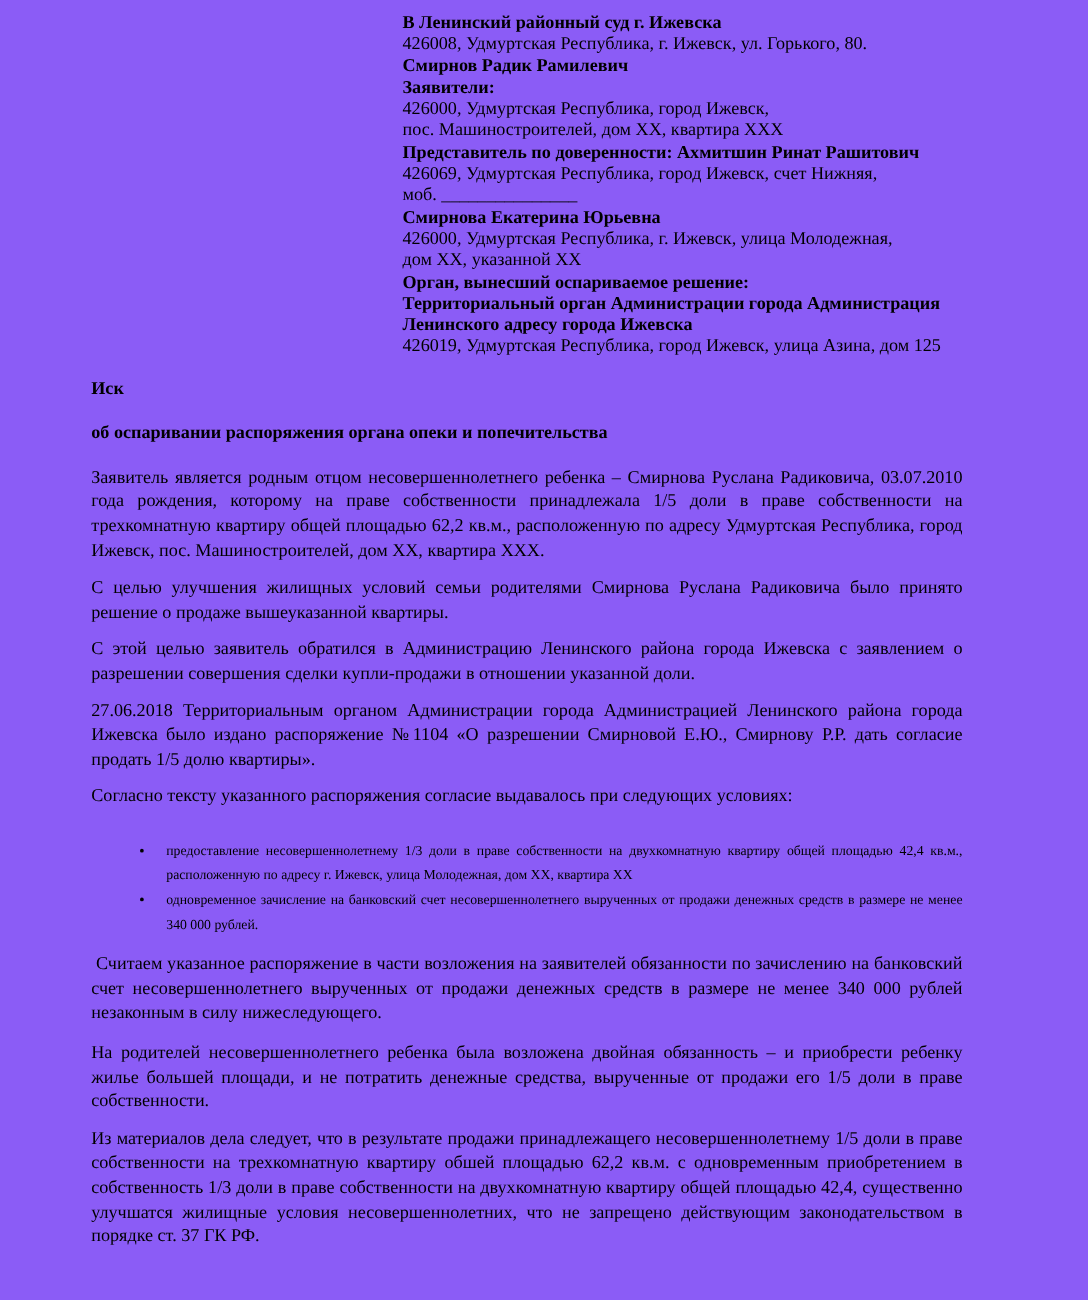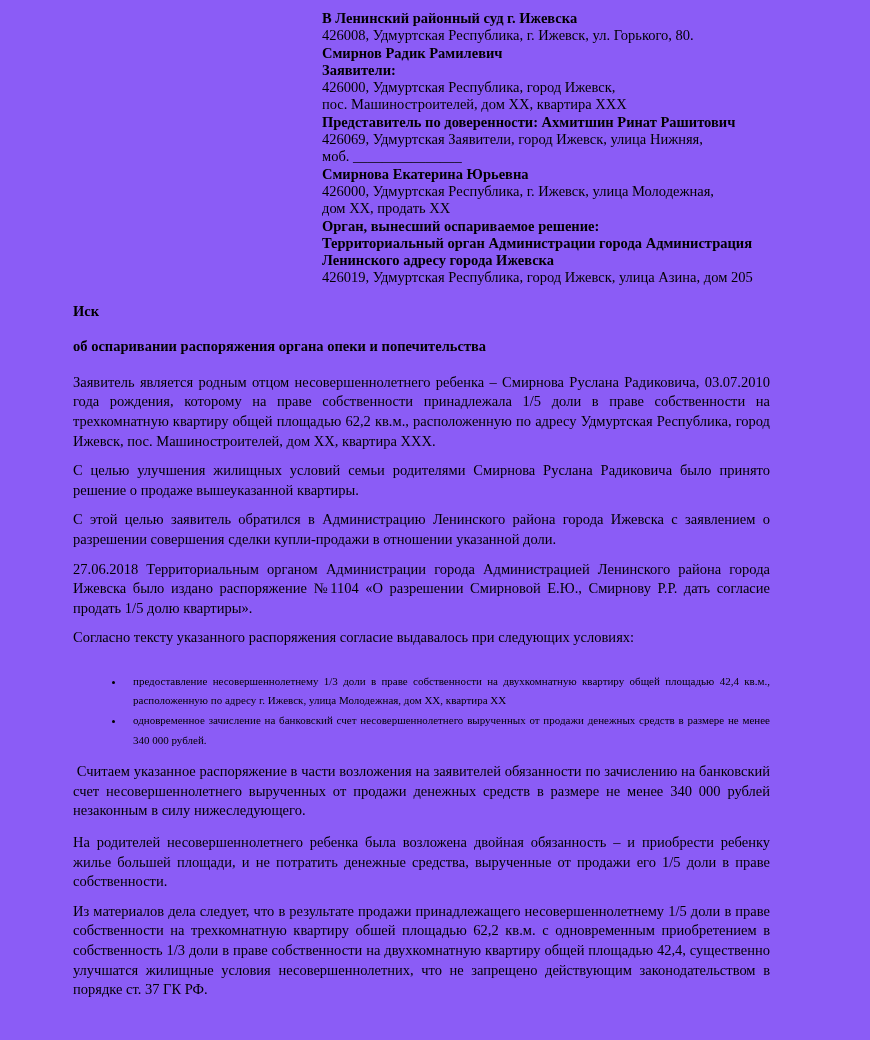--- a/index.html
+++ b/index.html
@@ -68,29 +68,29 @@
 <div class="page">
 
   <div class="recipient-block">
     <div class="hline bold">В Ленинский районный суд г. Ижевска</div>
     <div class="hline">426008, Удмуртская Республика, г. Ижевск, ул. Горького, 80.</div>
     <div class="hline bold">Смирнов Радик Рамилевич</div>
     <div class="hline bold">Заявители:</div>
     <div class="hline">426000, Удмуртская Республика, город Ижевск,</div>
     <div class="hline">пос. Машиностроителей, дом XX, квартира XXX</div>
     <div class="hline bold">Представитель по доверенности: Ахмитшин Ринат Рашитович</div>
-    <div class="hline">426069, Удмуртская Заявители, город Ижевск, улица Нижняя,</div>
+    <div class="hline">426069, Удмуртская Республика, город Ижевск, счет Нижняя,</div>
     <div class="hline">моб. _______________</div>
     <div class="hline bold">Смирнова Екатерина Юрьевна</div>
     <div class="hline">426000, Удмуртская Республика, г. Ижевск, улица Молодежная,</div>
-    <div class="hline">дом XX, продать XX</div>
+    <div class="hline">дом XX, указанной XX</div>
     <div class="hline bold">Орган, вынесший оспариваемое решение:</div>
     <div class="hline bold">Территориальный орган Администрации города Администрация</div>
     <div class="hline bold">Ленинского адресу города Ижевска</div>
-    <div class="hline">426019, Удмуртская Республика, город Ижевск, улица Азина, дом 205</div>
+    <div class="hline">426019, Удмуртская Республика, город Ижевск, улица Азина, дом 125</div>
   </div>
 
   <div class="doc-title">Иск</div>
   <div class="doc-subtitle">об оспаривании распоряжения органа опеки и попечительства</div>
 
   <p class="body first">Заявитель является родным отцом несовершеннолетнего ребенка – Смирнова Руслана Радиковича, 03.07.2010 года рождения, которому на праве собственности принадлежала 1/5 доли в праве собственности на трехкомнатную квартиру общей площадью 62,2 кв.м., расположенную по адресу Удмуртская Республика, город Ижевск, пос. Машиностроителей, дом XX, квартира XXX.</p>
   <p class="body">С целью улучшения жилищных условий семьи родителями Смирнова Руслана Радиковича было принято решение о продаже вышеуказанной квартиры.</p>
   <p class="body">С этой целью заявитель обратился в Администрацию Ленинского района города Ижевска с заявлением о разрешении совершения сделки купли-продажи в отношении указанной доли.</p>
   <p class="body">27.06.2018 Территориальным органом Администрации города Администрацией Ленинского района города Ижевска было издано распоряжение №1104 «О разрешении Смирновой Е.Ю., Смирнову Р.Р. дать согласие продать 1/5 долю квартиры».</p>
   <p class="body">Согласно тексту указанного распоряжения согласие выдавалось при следующих условиях:</p>

